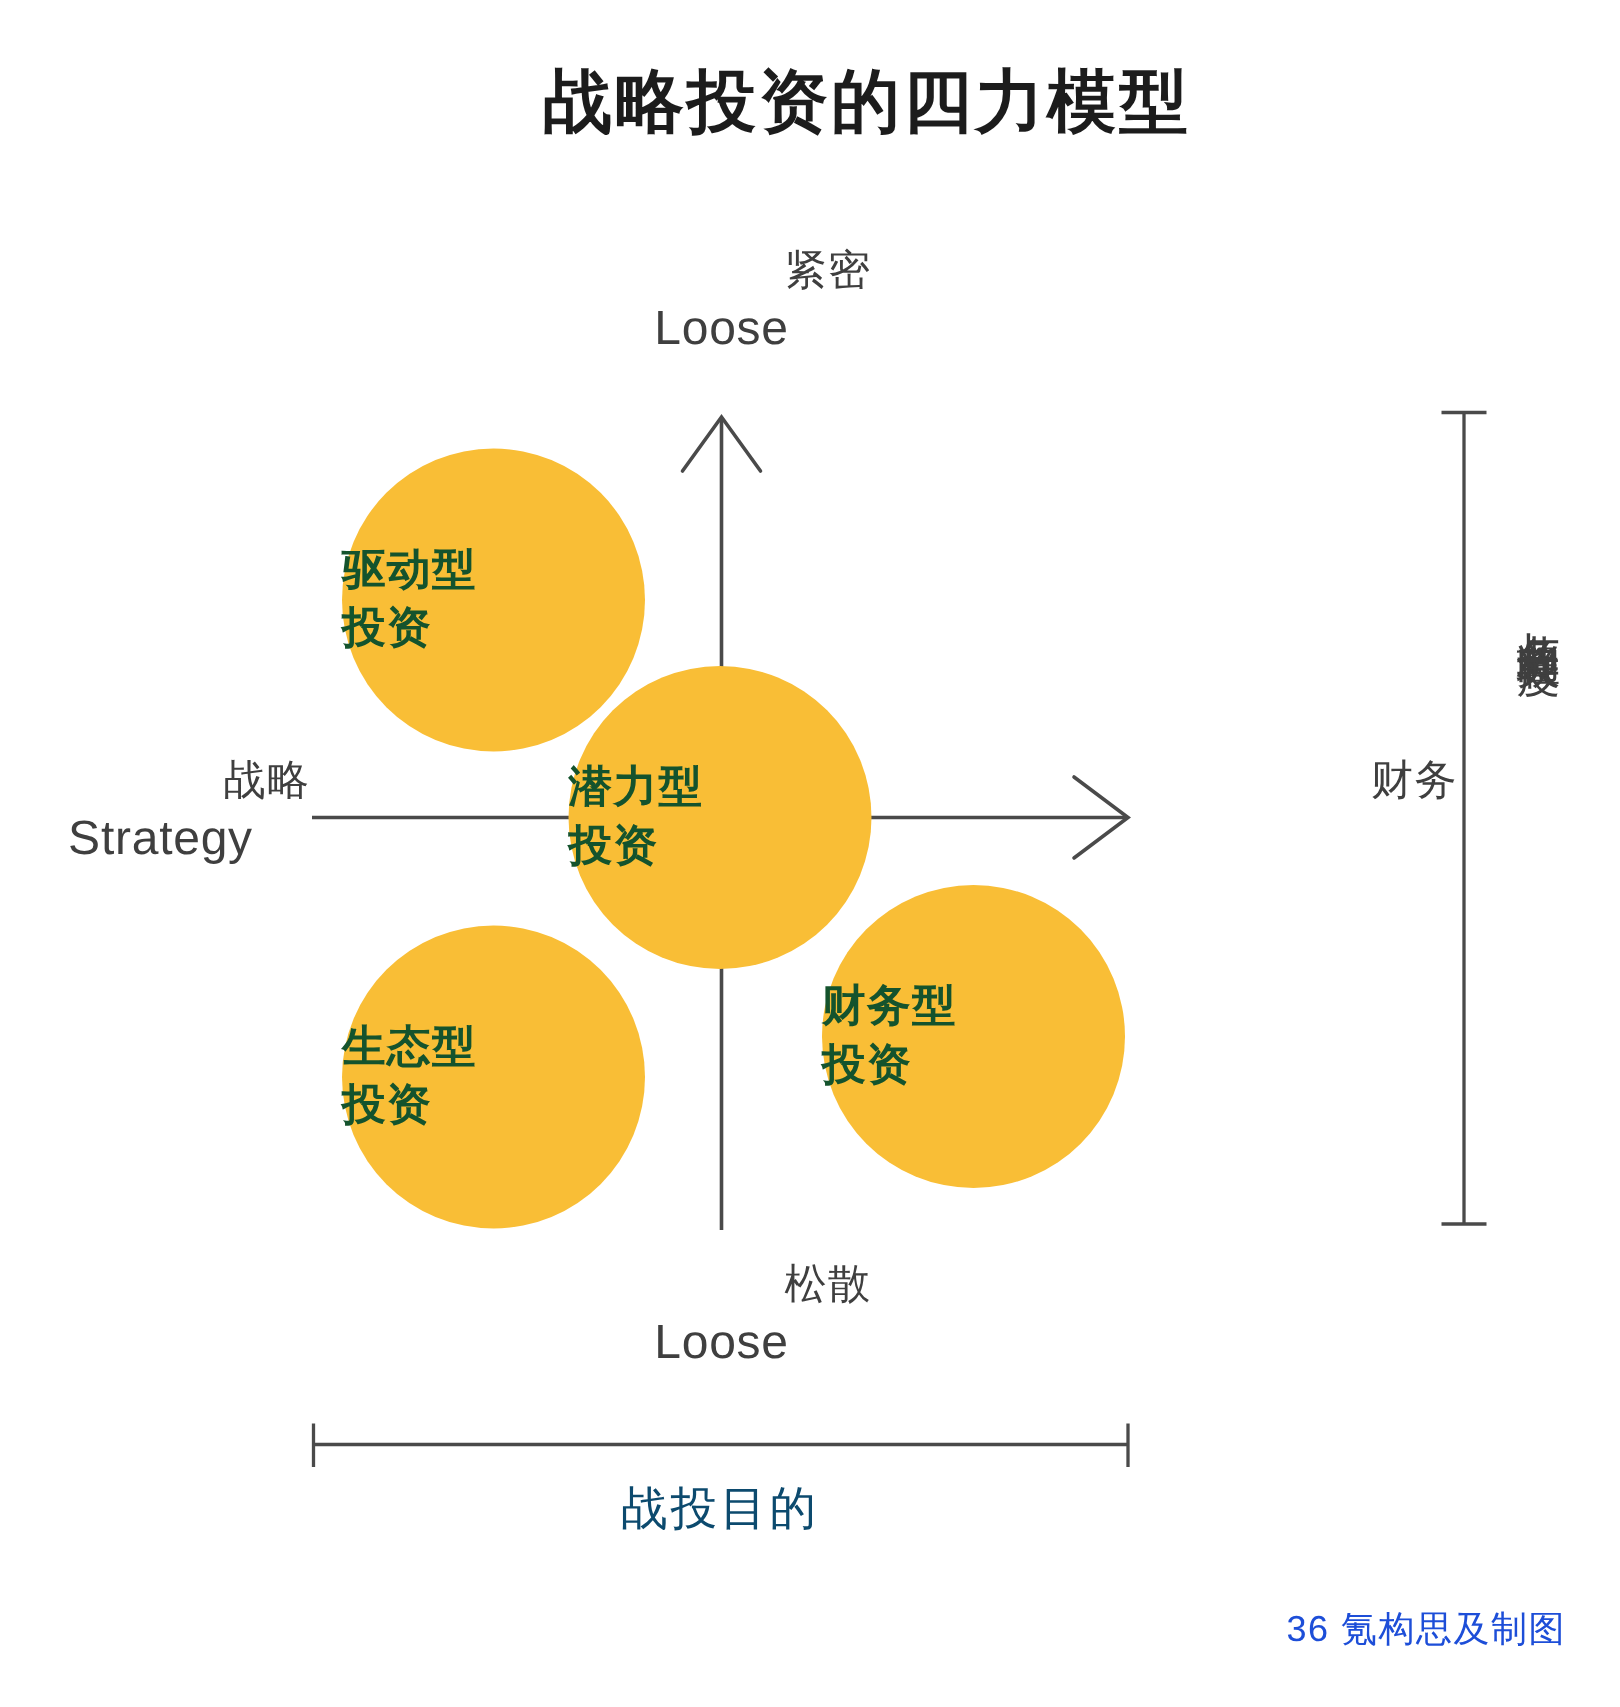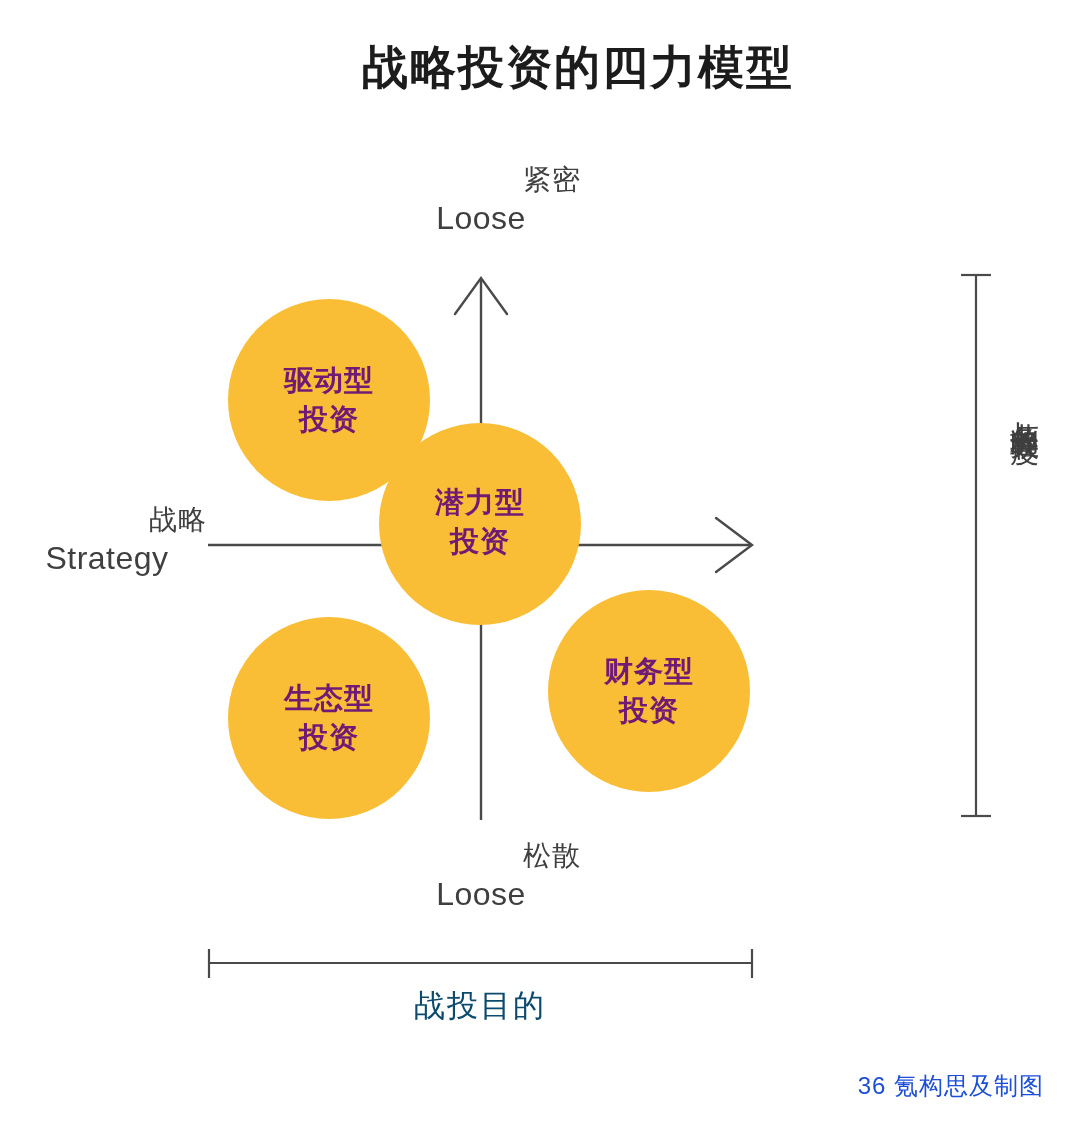--- a/index.html
+++ b/index.html
@@ -90,44 +90,43 @@
     width: 200px;
   }
 
   
   .bubble {
     position: absolute;
     border-radius: 50%;
     background: #f9be36;
     display: flex;
     flex-direction: column;
-    align-items: center;
+    align-items: flex-start;
     justify-content: center;
-    color: #701a75;
+    color: #14532d;
     font-size: 29px;
     font-weight: bold;
     line-height: 1.35;
     letter-spacing: 1px;
     text-align: center;
   }
   .bubble span { display: block; }
 
   .bubble-drive {
     left: 228px;
     top: 299px;
     width: 202px;
     height: 202px;
   }
   .bubble-potential {
     left: 379px;
-    top: 423px;
+    top: 444px;
     width: 202px;
     height: 202px;
     z-index: 3;
-    font-family: Liberation Mono, monospace;
   }
   .bubble-eco {
     left: 228px;
     top: 617px;
     width: 202px;
     height: 202px;
   }
   .bubble-finance {
     left: 548px;
     top: 590px;
@@ -203,20 +202,21 @@
     <span class="cn">战略</span>
     <span class="en">Strategy</span>
   </div>
 
   <div class="axis-label label-bottom">
     <span class="cn">松散</span>
     <span class="en">Loose</span>
   </div>
 
   <div class="axis-label label-right">
+    <span class="cn">财务</span>
   </div>
 
   <div class="bubble bubble-drive">
     <span>驱动型</span>
     <span>投资</span>
   </div>
 
   <div class="bubble bubble-potential">
     <span>潜力型</span>
     <span>投资</span>

